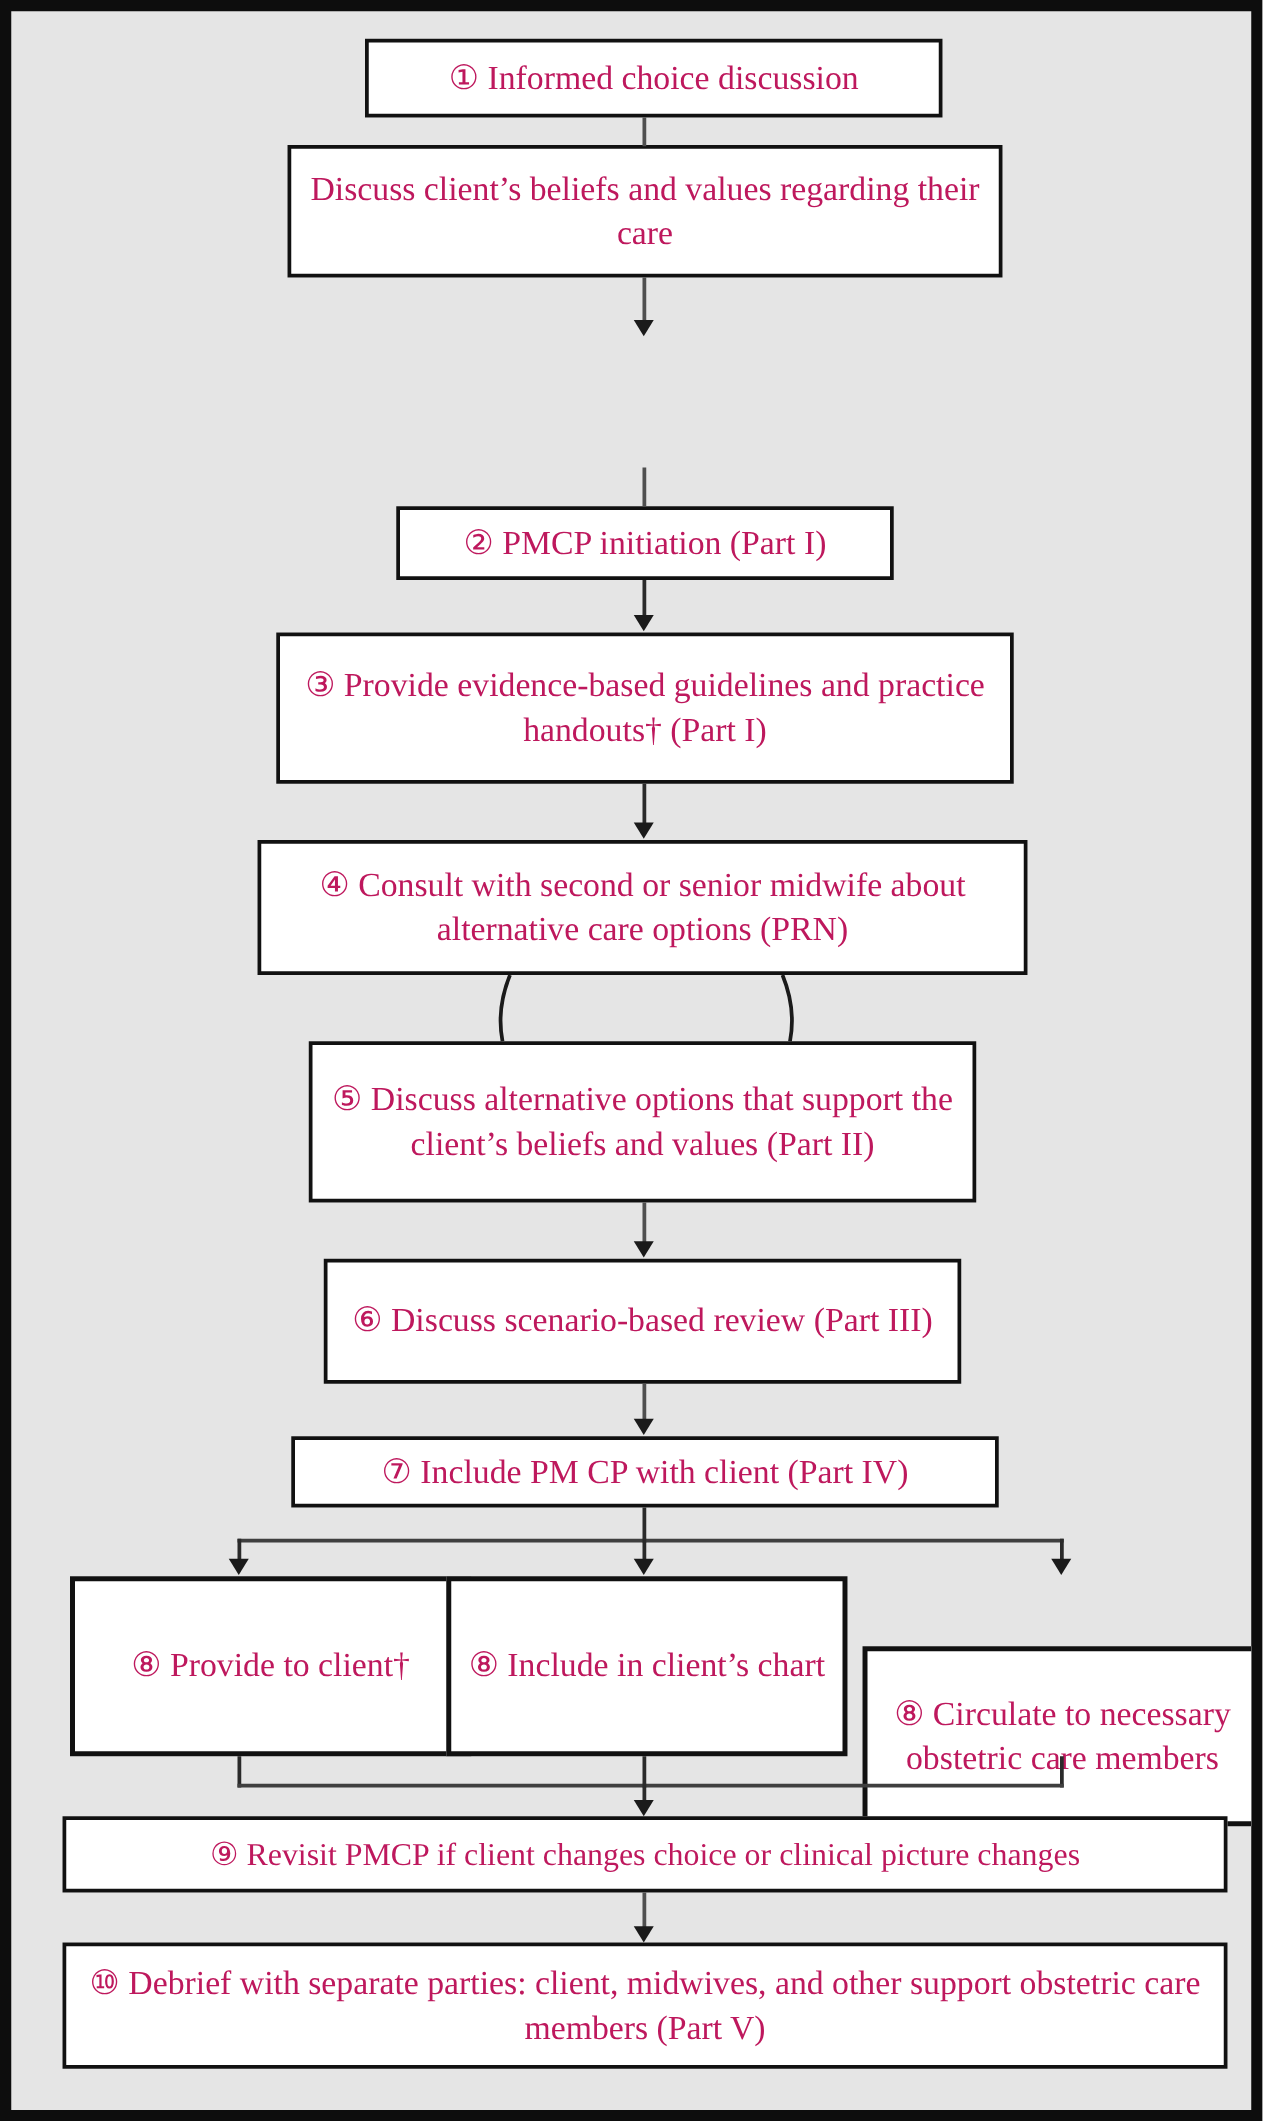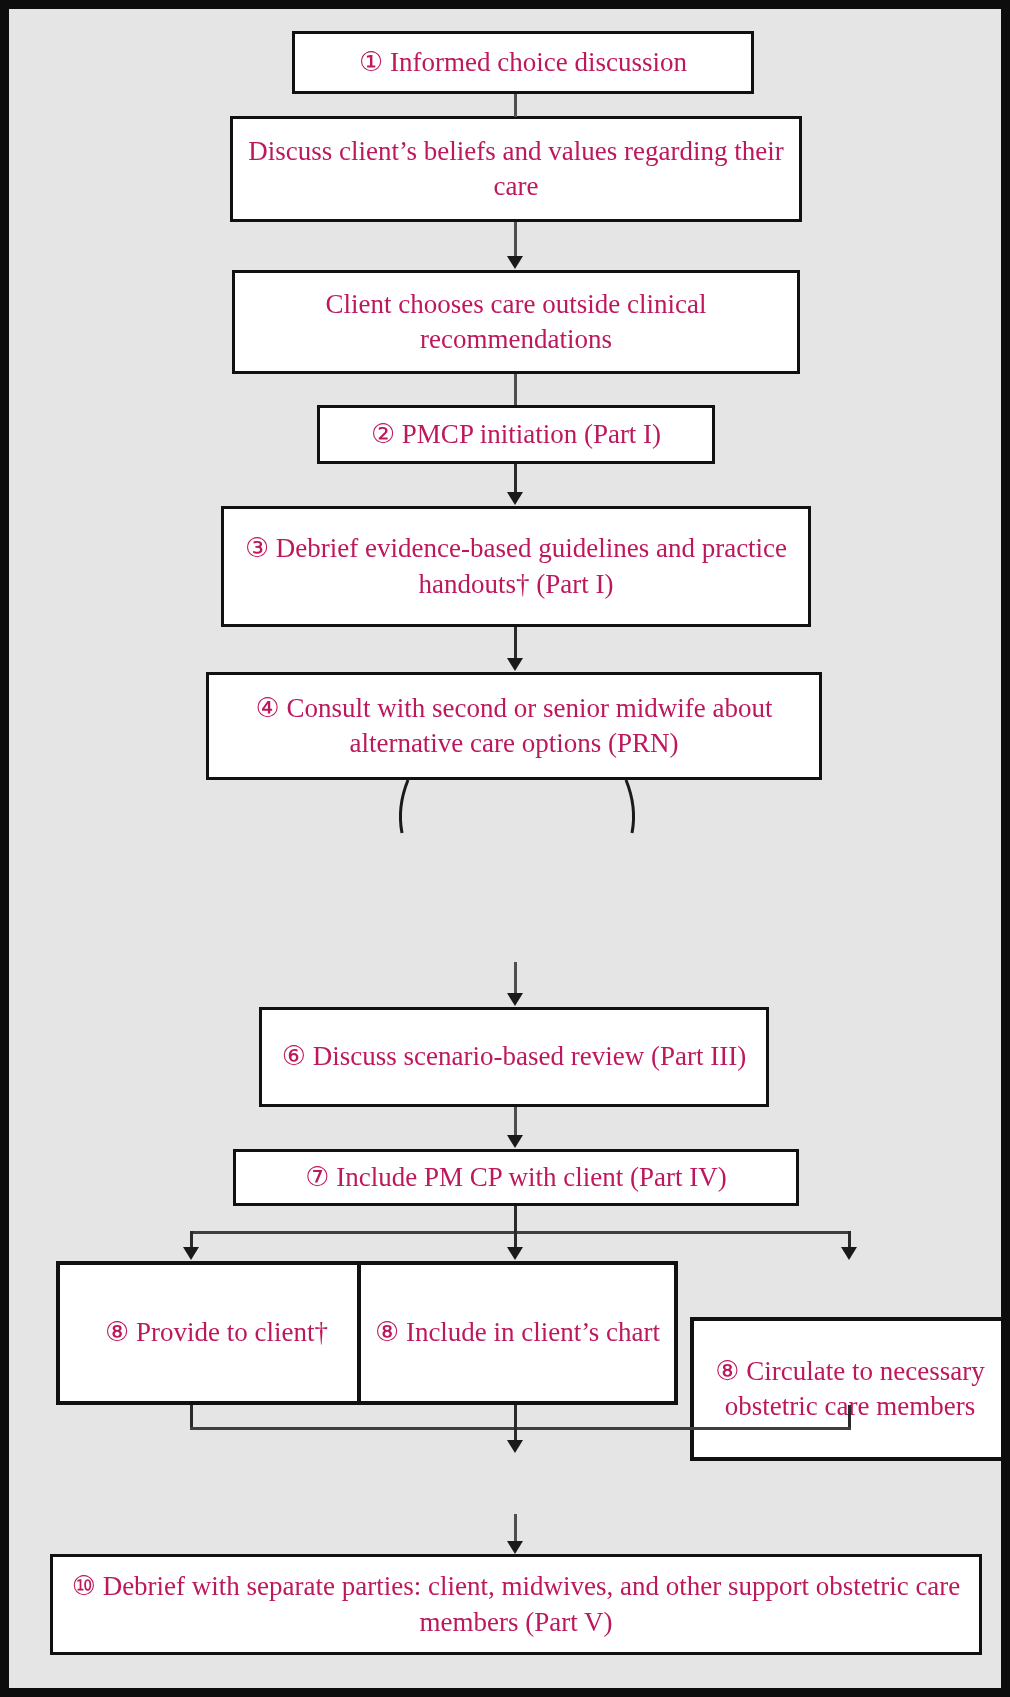--- a/index.html
+++ b/index.html
@@ -44,39 +44,40 @@
 </style>
 </head>
 <body>
 
 <div id="canvas">
 
   <div class="node" style="left:283px;top:22px;width:462px;height:63px;">① Informed choice discussion</div>
 
   <div class="node" style="left:221px;top:107px;width:572px;height:106px;">Discuss client’s beliefs and values regarding their care</div>
 
-  <div class="node" style="left:223px;top:261px;width:568px;height:104px;">Client chooses care outside clinical recommendations</div>
 
   <div class="node" style="left:308px;top:396px;width:398px;height:59px;">② PMCP initiation (Part I)</div>
 
-  <div class="node tightpad" style="left:212px;top:497px;width:590px;height:121px;">③ Debrief evidence-based guidelines and practice handouts† (Part I)</div>
+  <div class="node tightpad" style="left:212px;top:497px;width:590px;height:121px;">③ Provide evidence-based guidelines and practice handouts† (Part I)</div>
 
   <div class="node tightpad" style="left:197px;top:663px;width:616px;height:108px;">④ Consult with second or senior midwife about alternative care options (PRN)</div>
 
+  <div class="node" style="left:238px;top:824px;width:534px;height:129px;">⑤ Discuss alternative options that support the client’s beliefs and values (Part II)</div>
 
   <div class="node" style="left:250px;top:998px;width:510px;height:100px;">⑥ Discuss scenario-based review (Part III)</div>
 
   <div class="node nowrap" style="left:224px;top:1140px;width:566px;height:57px;">⑦ Include PM CP with client (Part IV)</div>
 
   <div class="node thick" style="left:23px;top:1252px;width:321px;height:144px;margin-left:24px;">⑧ Provide to client†</div>
 
   <div class="node thick" style="left:348px;top:1252px;width:321px;height:144px;">⑧ Include in client’s chart</div>
 
   <div class="node thick" style="left:681px;top:1308px;width:320px;height:144px;">⑧ Circulate to necessary obstetric care members</div>
 
+  <div class="node small nowrap" style="left:41px;top:1444px;width:932px;height:61px;">⑨ Revisit PMCP if client changes choice or clinical picture changes</div>
 
   <div class="node" style="left:41px;top:1545px;width:932px;height:101px;">⑩ Debrief with separate parties: client, midwives, and other support obstetric care members (Part V)</div>
 
   <div class="vline" style="left:505px;top:85px;height:23px;"></div>
 
   <div class="vline" style="left:505px;top:213px;height:35px;"></div>
   <div class="ahead" style="left:498px;top:247px;"></div>
 
   <div class="vline" style="left:505px;top:365px;height:31px;"></div>
 

